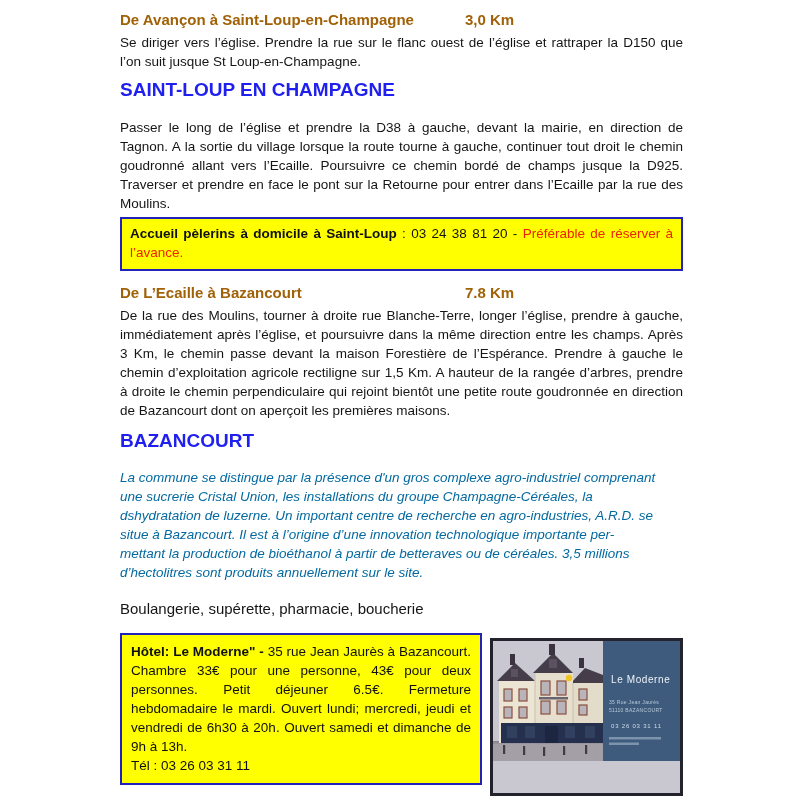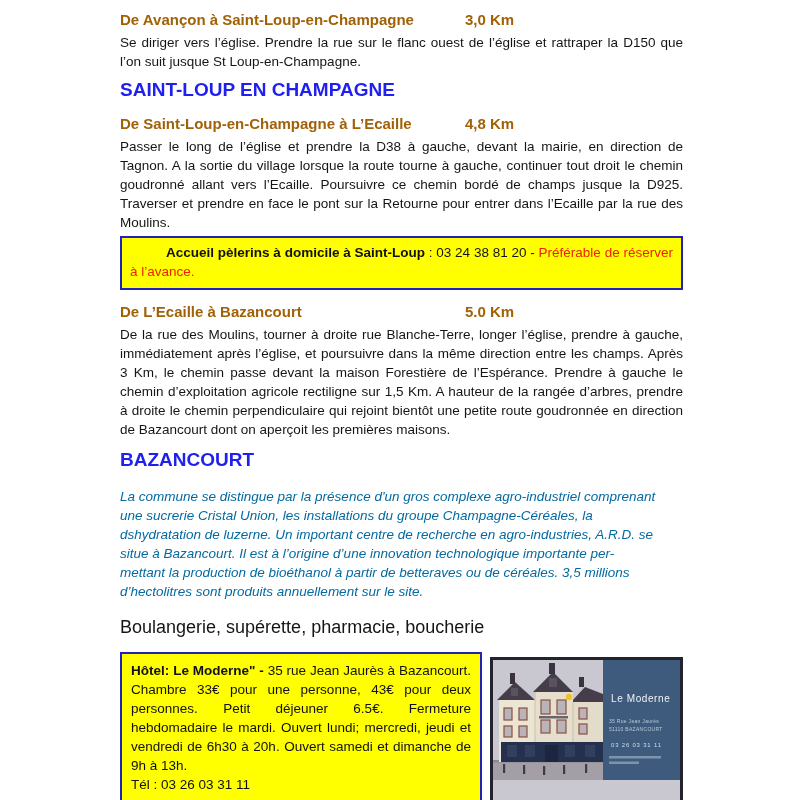--- a/index.html
+++ b/index.html
@@ -18,28 +18,28 @@
   .town-heading{color:#1f1fef;font-weight:bold;font-size:19px;line-height:19px;margin-top:9px;}
   .town-heading.big{font-size:19px;line-height:22px;margin-top:10px;}
 
   .gap-sm{height:15px;}
   .gap-h3{height:12px;}
 
   .notice-box{
     margin-top:4px;border:2px solid #2222bb;background:#ffff00;
     padding:5px 8px 7px 8px;font-size:13.5px;line-height:19px;text-align:justify;
   }
-  .notice-box .b{font-weight:bold;color:#111;margin-left:36px;}
+  .notice-box .b{font-weight:bold;color:#111;}
   .notice-box .red{color:#ee2200;}
 
   .italic-desc{
     margin:16px 0 0 0;font-size:13.5px;line-height:19px;color:#0369a1;
     font-style:italic;white-space:pre-line;
   }
-  .services{margin:17px 0 0 0;font-size:18px;line-height:19px;color:#151515;}
+  .services{margin:17px 0 0 0;font-size:15px;line-height:19px;color:#151515;}
 
   .hotel-row{margin-top:15px;display:flex;align-items:flex-start;}
   .hotel-box{
     box-sizing:border-box;width:372px;min-height:134px;
     border:2px solid #2222bb;background:#ffff00;
     padding:7px 9px 8px 9px;font-size:13.5px;line-height:19px;text-align:justify;color:#111;
   }
   .hotel-box .b{font-weight:bold;}
   .photo-frame{
     box-sizing:border-box;width:193px;height:158px;margin-left:8px;margin-top:5px;
@@ -58,35 +58,31 @@
   <div class="route-heading">
     <span>De Avançon à Saint-Loup-en-Champagne</span>
     <span class="dist">3,0 Km</span>
   </div>
   <p class="body">Se diriger vers l’église. Prendre la rue sur le flanc ouest de l’église et rattraper la D150 que l’on suit jusque St Loup-en-Champagne.</p>
 
   <div class="town-heading">SAINT-LOUP EN CHAMPAGNE</div>
 
   <div class="gap-sm"></div>
 
-  <div class="route-heading">
-    <span>De Saint-Loup-en-Champagne à L’Ecaille</span>
-    <span class="dist">4,8 Km</span>
-  </div>
   <p class="body">Passer le long de l’église et prendre la D38 à gauche, devant la mairie, en direction de Tagnon. A la sortie du village lorsque la route tourne à gauche, continuer tout droit le chemin goudronné allant vers l’Ecaille. Poursuivre ce chemin bordé de champs jusque la D925. Traverser et prendre en face le pont sur la Retourne pour entrer dans l’Ecaille par la rue des Moulins.</p>
 
   <div class="notice-box">
     <span class="b">Accueil pèlerins à domicile à Saint-Loup</span><span> :  03 24 38 81 20 - </span><span class="red">Préférable de réserver à l’avance.</span>
   </div>
 
   <div class="gap-h3"></div>
 
   <div class="route-heading">
     <span>De L’Ecaille à Bazancourt</span>
-    <span class="dist">5.0 Km</span>
+    <span class="dist">7.8 Km</span>
   </div>
   <p class="body">De la rue des Moulins, tourner à droite rue Blanche-Terre, longer l’église, prendre à gauche, immédiatement après l’église, et poursuivre dans la même direction entre les champs. Après 3 Km, le chemin passe devant la maison Forestière de l’Espérance. Prendre à gauche le chemin d’exploitation agricole rectiligne sur 1,5 Km. A hauteur de la rangée d’arbres, prendre à droite le chemin perpendiculaire qui rejoint bientôt une petite route goudronnée en direction de Bazancourt dont on aperçoit les premières maisons.</p>
 
   <div class="town-heading big">BAZANCOURT</div>
   <p class="italic-desc">La commune se distingue par la présence d'un gros complexe agro-industriel comprenant
 une sucrerie Cristal Union, les installations du groupe Champagne-Céréales, la
 dshydratation de luzerne. Un important centre de recherche en agro-industries, A.R.D. se
 situe à Bazancourt. Il est à l’origine d’une innovation technologique importante per-
 mettant la production de bioéthanol à partir de betteraves ou de céréales. 3,5 millions
 d’hectolitres sont produits annuellement sur le site.</p>

